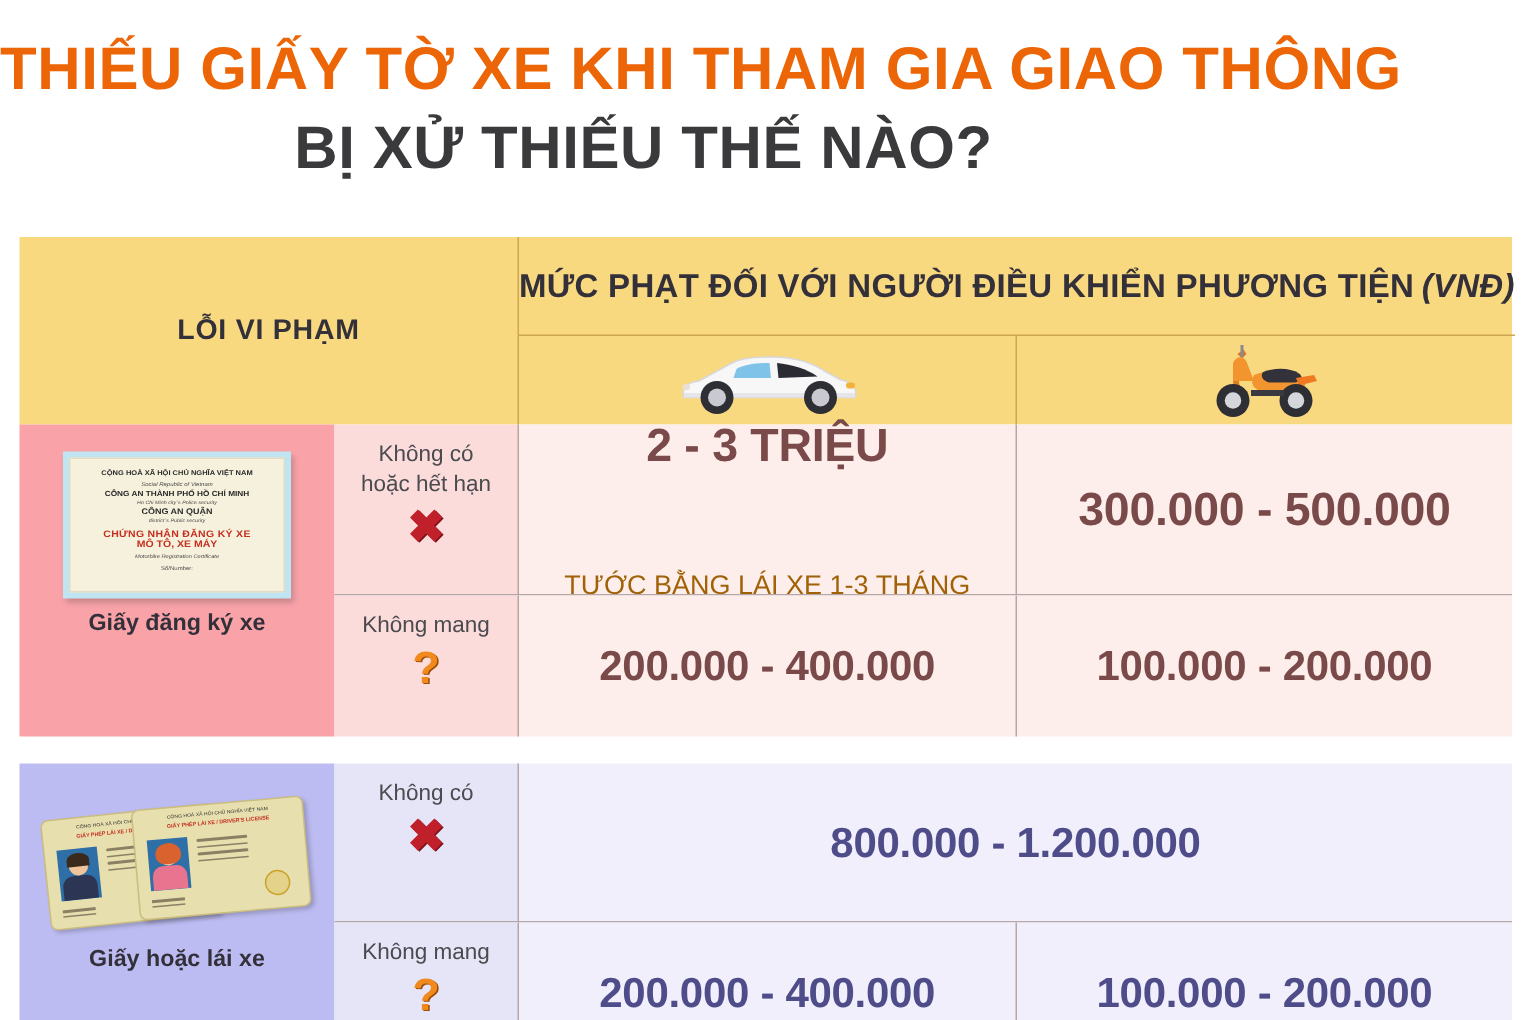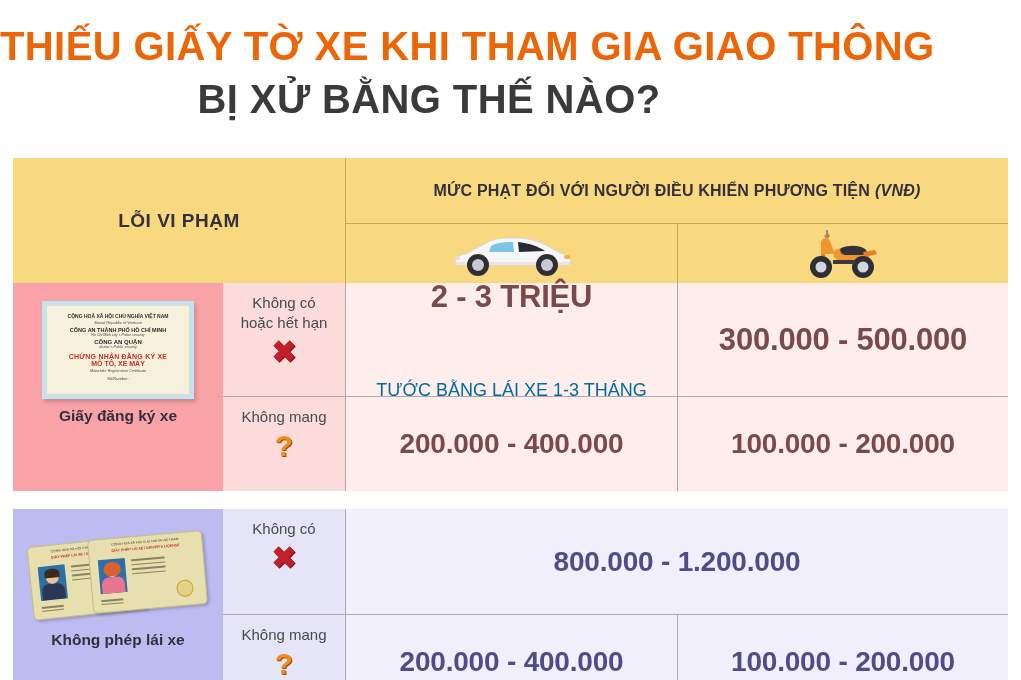--- a/index.html
+++ b/index.html
@@ -39,21 +39,21 @@
   .thead { display: flex; height: 125px; background: #F9D980; }
   .th-loi {
     width: 333px; flex: 0 0 333px;
     display: flex; align-items: center; justify-content: center;
     color: #33303A; font-size: 19px; font-weight: bold; letter-spacing: .5px;
     border-right: 1px solid #CDA84E;
   }
   .th-right { flex: 1; display: flex; flex-direction: column; }
   .th-right-top {
     height: 66px; display: flex; align-items: center; justify-content: center;
-    color: #33303A; font-size: 16px; font-weight: bold; letter-spacing: .2px;
+    color: #33303A; font-size: 22px; font-weight: bold; letter-spacing: .2px;
     white-space: nowrap;
     border-bottom: 1px solid #CDA84E;
   }
   .th-right-top .vnd { font-style: italic; font-weight: bold; margin-left: 5px; }
   .th-right-bot { flex: 1; display: flex; }
   .th-veh {
     flex: 1; display: flex; align-items: center; justify-content: center;
   }
   .th-veh.car { flex: 0 0 332px; border-right: 1px solid #CDA84E; }
 
@@ -99,21 +99,21 @@
   }
   .amt-cell.car  { flex: 0 0 332px; border-right: 1px solid #B5A7A7; }
   .amt-cell.moto { flex: 1; }
   .pink   .amt-cell { background: #FDEEEB; gap: 48px; }
   .purple .amt-cell { background: #F0EFFB; }
 
   .amt-main { font-size: 31px; font-weight: bold; letter-spacing: -.2px; white-space: nowrap; }
   .amt-main.small { font-size: 28px; }
   .pink   .amt-main { color: #7A4A4A; }
   .purple .amt-main { color: #4F4C8A; }
-  .amt-sub { font-size: 18px; color: #0369a1; margin-top: 17px; white-space: nowrap; }
+  .amt-sub { font-size: 18px; color: #a16207; margin-top: 17px; white-space: nowrap; }
 
   .divider-h { height: 1px; background: #B5A7A7; }
 
   
   .cert {
     width: 152px; height: 98px;
     background: #BFE4F2; padding: 4px;
     box-shadow: 2px 3px 4px rgba(0,0,0,.18);
   }
   .cert-inner {
@@ -170,21 +170,21 @@
   .car-svg  { width: 128px; height: 50px; }
   .moto-svg { width: 92px; height: 56px; }
 </style>
 </head>
 <body>
 
 <div class="page">
 
   <div class="title-block">
     <div class="title-line1">THIẾU GIẤY TỜ XE KHI THAM GIA GIAO THÔNG</div>
-    <div class="title-line2">BỊ XỬ BẰNG THẾ NÀO?</div>
+    <div class="title-line2">BỊ XỬ THIẾU THẾ NÀO?</div>
   </div>
 
   <div class="table">
 
     <div class="thead">
       <div class="th-loi">LỖI VI PHẠM</div>
       <div class="th-right">
         <div class="th-right-top">
           <span>MỨC PHẠT ĐỐI VỚI NGƯỜI ĐIỀU KHIỂN PHƯƠNG TIỆN</span>
           <span class="vnd">(VNĐ)</span>
@@ -316,21 +316,21 @@
                 <i></i>
                 <i></i>
               </div>
             <div class="seal"></div>
             <div class="cardfoot">
                 <i></i>
                 <i></i>
               </div>
           </div>
         </div>
-        <div class="doc-label">Không phép lái xe</div>
+        <div class="doc-label">Giấy hoặc lái xe</div>
       </div>
 
       <div class="amt-wrap">
         <div class="subrow" style="height:105px">
           <div class="cond-cell">
             <span>Không có</span>
             <span class="mark mark-x">✖</span>
           </div>
           <div class="amt-cell moto">
             <div class="amt-main small">800.000 - 1.200.000</div>

